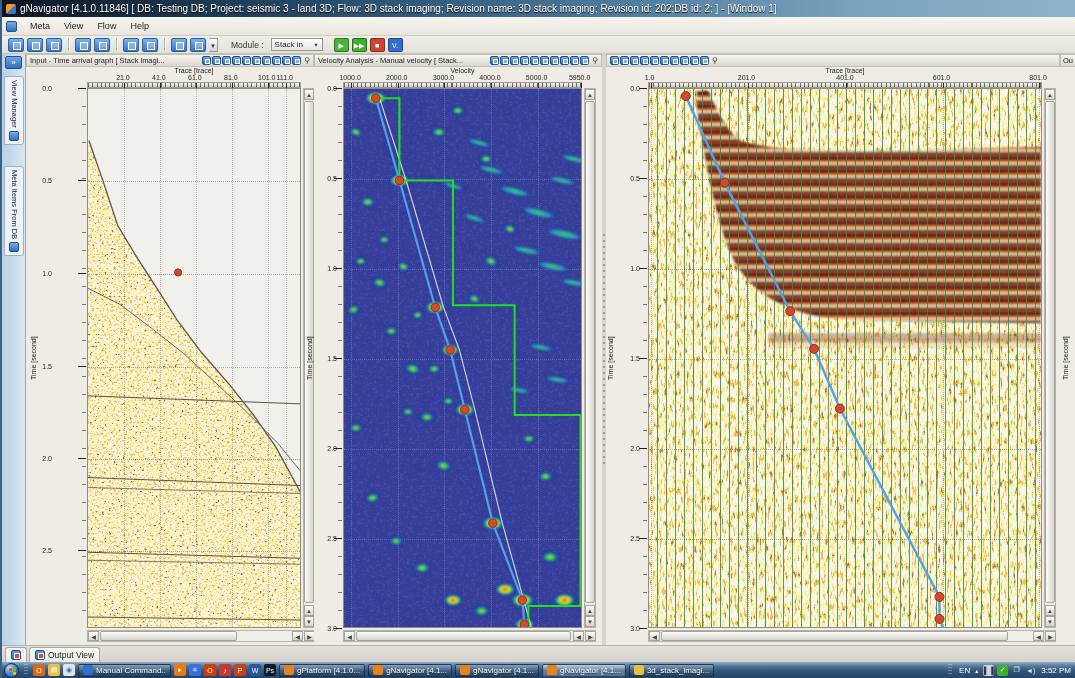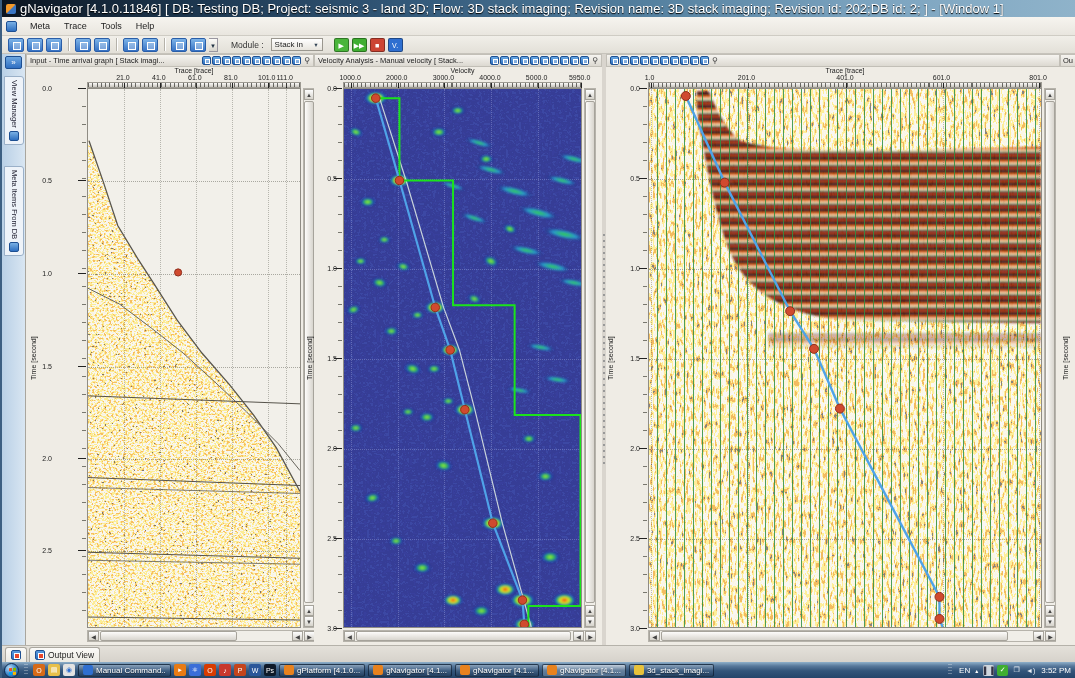--- a/index.html
+++ b/index.html
@@ -2,21 +2,21 @@
 <html><head>
 <meta charset="utf-8">
 <style>
   html,body{margin:0;padding:0;background:#222;}
   *{box-sizing:border-box;font-family:"Liberation Sans",sans-serif;}
   #screen{position:relative;width:1075px;height:678px;overflow:hidden;background:#d9d5ce;border-left:2px solid #3c5f82;}
   
   #titlebar{position:absolute;left:0;top:0;width:1075px;height:17px;
     background:linear-gradient(90deg,#0c1520 0%,#1d3750 18%,#33597a 38%,#54809f 60%,#7ba3bf 80%,#8fb3ca 100%);
     display:flex;align-items:center;padding-left:4px;gap:4px;}
-  #titlebar .ttext{color:#fff;font-size:13px;white-space:nowrap;overflow:hidden;text-shadow:0 1px 1px #000;}
+  #titlebar .ttext{color:#fff;font-size:10px;white-space:nowrap;overflow:hidden;text-shadow:0 1px 1px #000;}
   .appic{width:10px;height:10px;border-radius:2px;background:linear-gradient(135deg,#f59a2a 48%,#3a76c4 52%);flex:0 0 auto;}
   #menubar{position:absolute;left:0;top:17px;width:1075px;height:19px;background:linear-gradient(#f6f4ef,#e9e6df);border-bottom:1px solid #cfccc4;display:flex;align-items:center;gap:0;padding-left:4px;}
   #menubar .mic{width:11px;height:11px;border-radius:2px;background:linear-gradient(#79b0e4,#2e6fc0);border:1px solid #1d4f92;margin-right:6px;}
   .mitem{font-size:9px;color:#222;padding:2px 7px;}
   #toolbar{position:absolute;left:0;top:36px;width:1075px;height:18px;background:linear-gradient(#f1efe9,#e3e0d8);border-bottom:1px solid #c6c3bb;display:flex;align-items:center;padding-left:6px;gap:3px;}
   .tbtn{width:16px;height:14px;border-radius:2px;background:linear-gradient(#7db4e8,#3672c4);border:1px solid #2a5ea8;position:relative;}
   .tbtn::after{content:'';position:absolute;left:4px;top:3px;width:6px;height:6px;border:1px solid #fff;background:rgba(255,255,255,.3);}
   .tsep{width:1px;height:13px;background:#b5b2aa;margin:0 3px;box-shadow:1px 0 0 #fff;}
   .combo-arrow{width:9px;height:14px;font-size:6px;color:#234;line-height:14px;text-align:center;border:1px solid #9a97a0;border-left:none;background:linear-gradient(#fcfbf9,#d8d5cd);}
   #module-label{font-size:8.5px;color:#333;margin:0 4px 0 10px;}
@@ -156,22 +156,22 @@
   </svg>
 
   <div id="titlebar">
     <span class="appic"></span>
     <span class="ttext">gNavigator [4.1.0.11846] [ DB: Testing DB; Project: seismic 3 - land 3D; Flow: 3D stack imaging; Revision name: 3D stack imaging; Revision id: 202;DB id: 2; ] - [Window 1]</span>
   </div>
 
   <div id="menubar">
     <span class="mic"></span>
     <span class="mitem">Meta</span>
-    <span class="mitem">Trace</span>
-    <span class="mitem">Tools</span>
+    <span class="mitem">View</span>
+    <span class="mitem">Flow</span>
     <span class="mitem">Help</span>
   </div>
 
   <div id="toolbar">
     <span id="tb-icons" style="display:flex;gap:3px;align-items:center;">
         <div class="tbtn"></div>
         <div class="tbtn"></div>
         <div class="tbtn"></div>
         <span class="tsep"></span>
         <div class="tbtn"></div>

